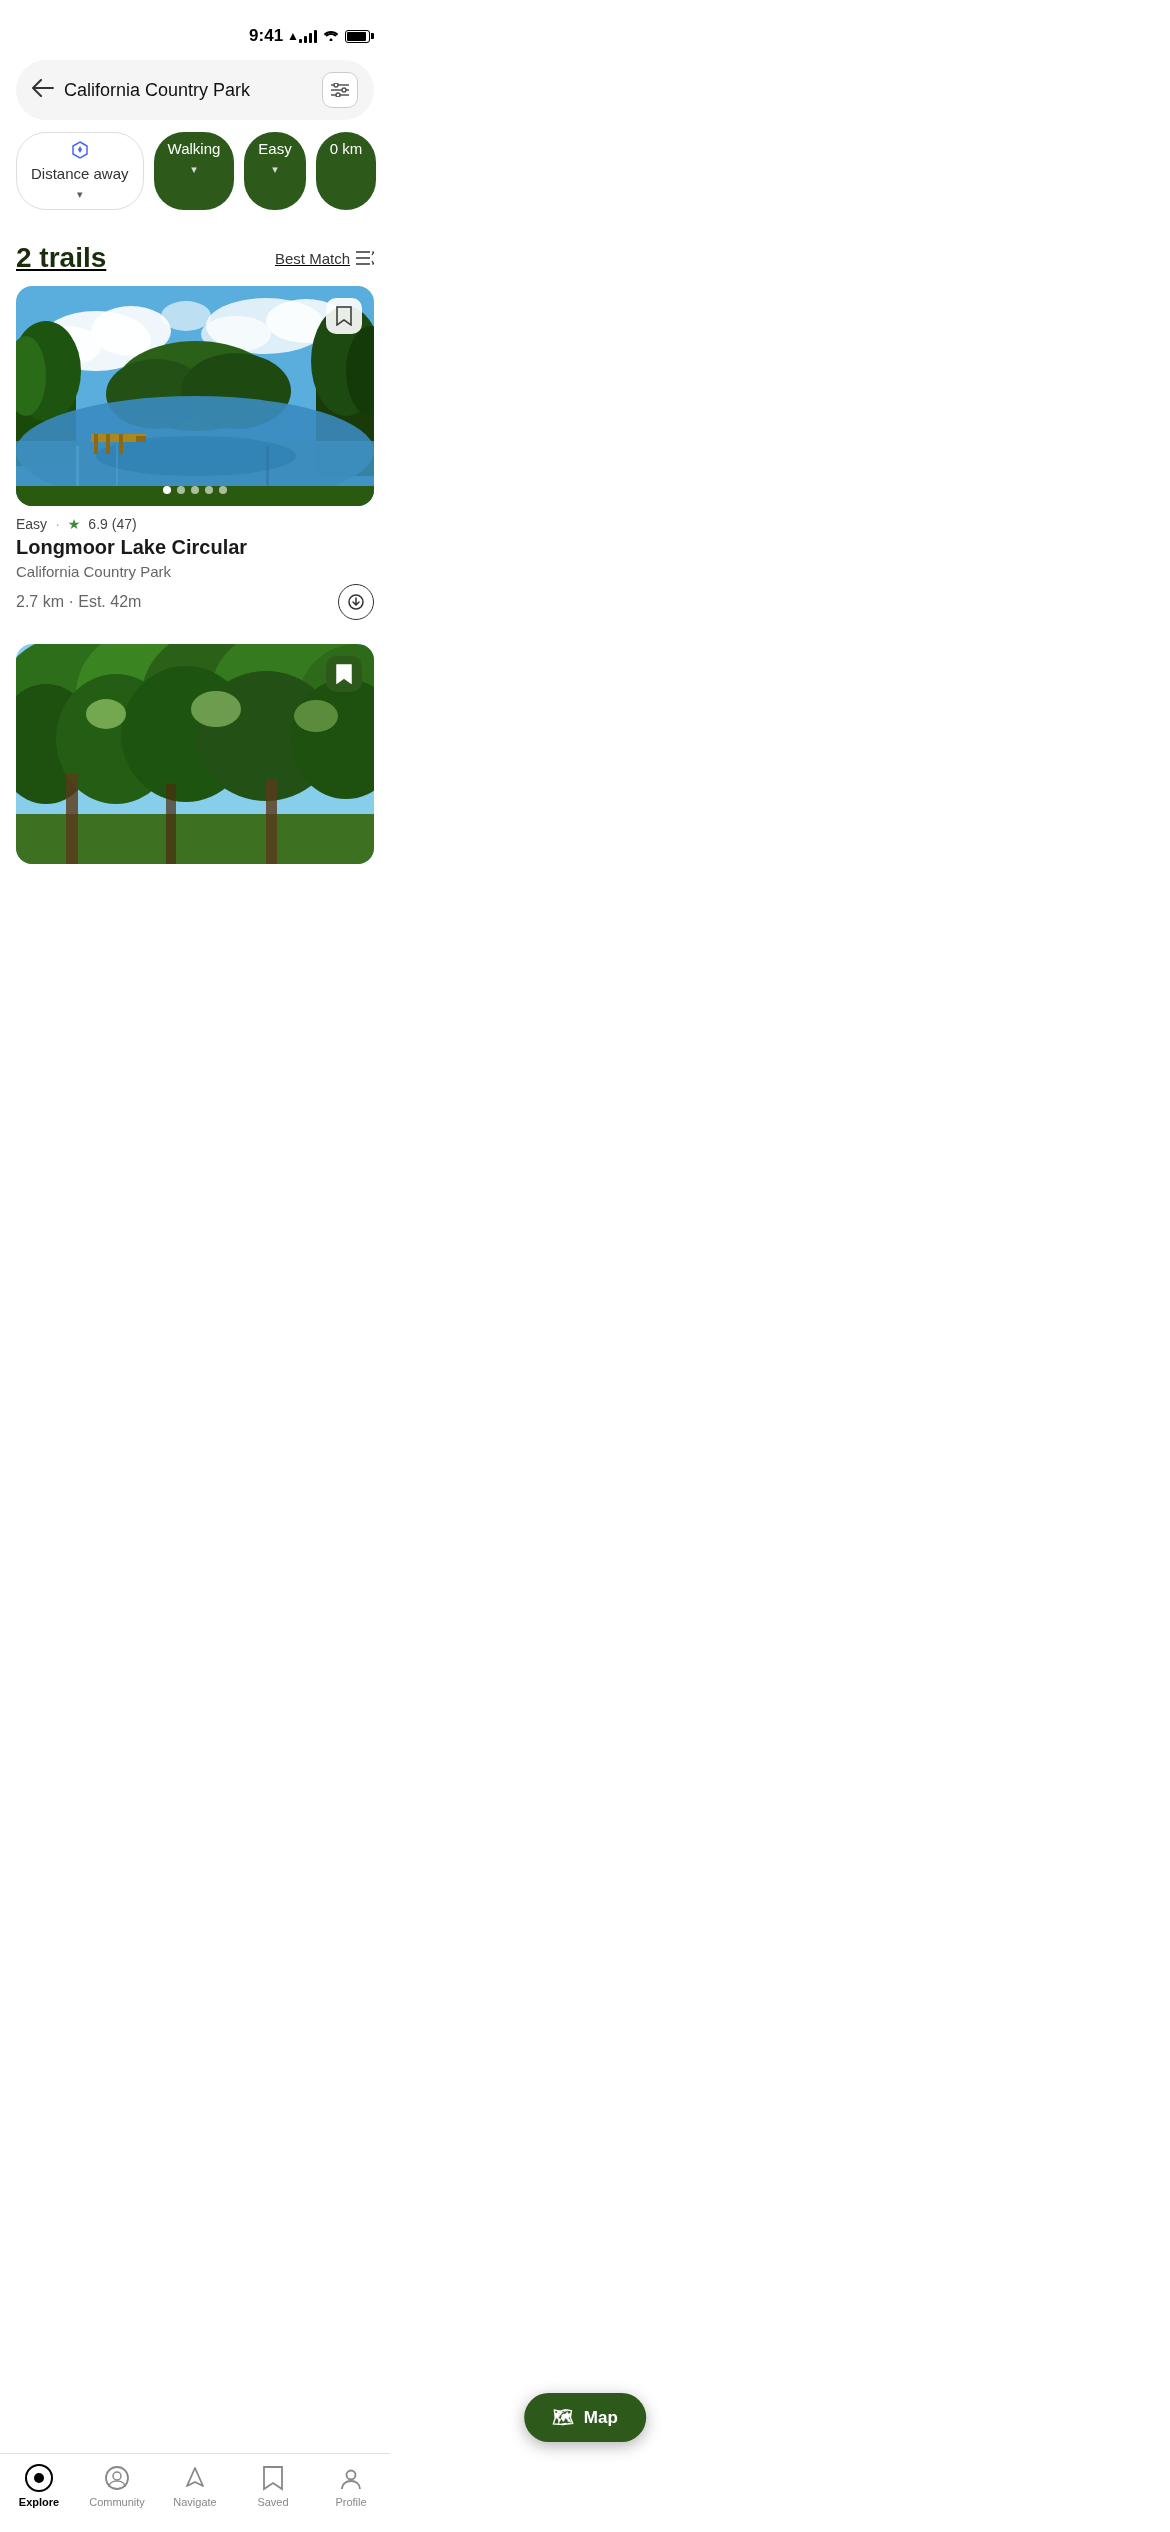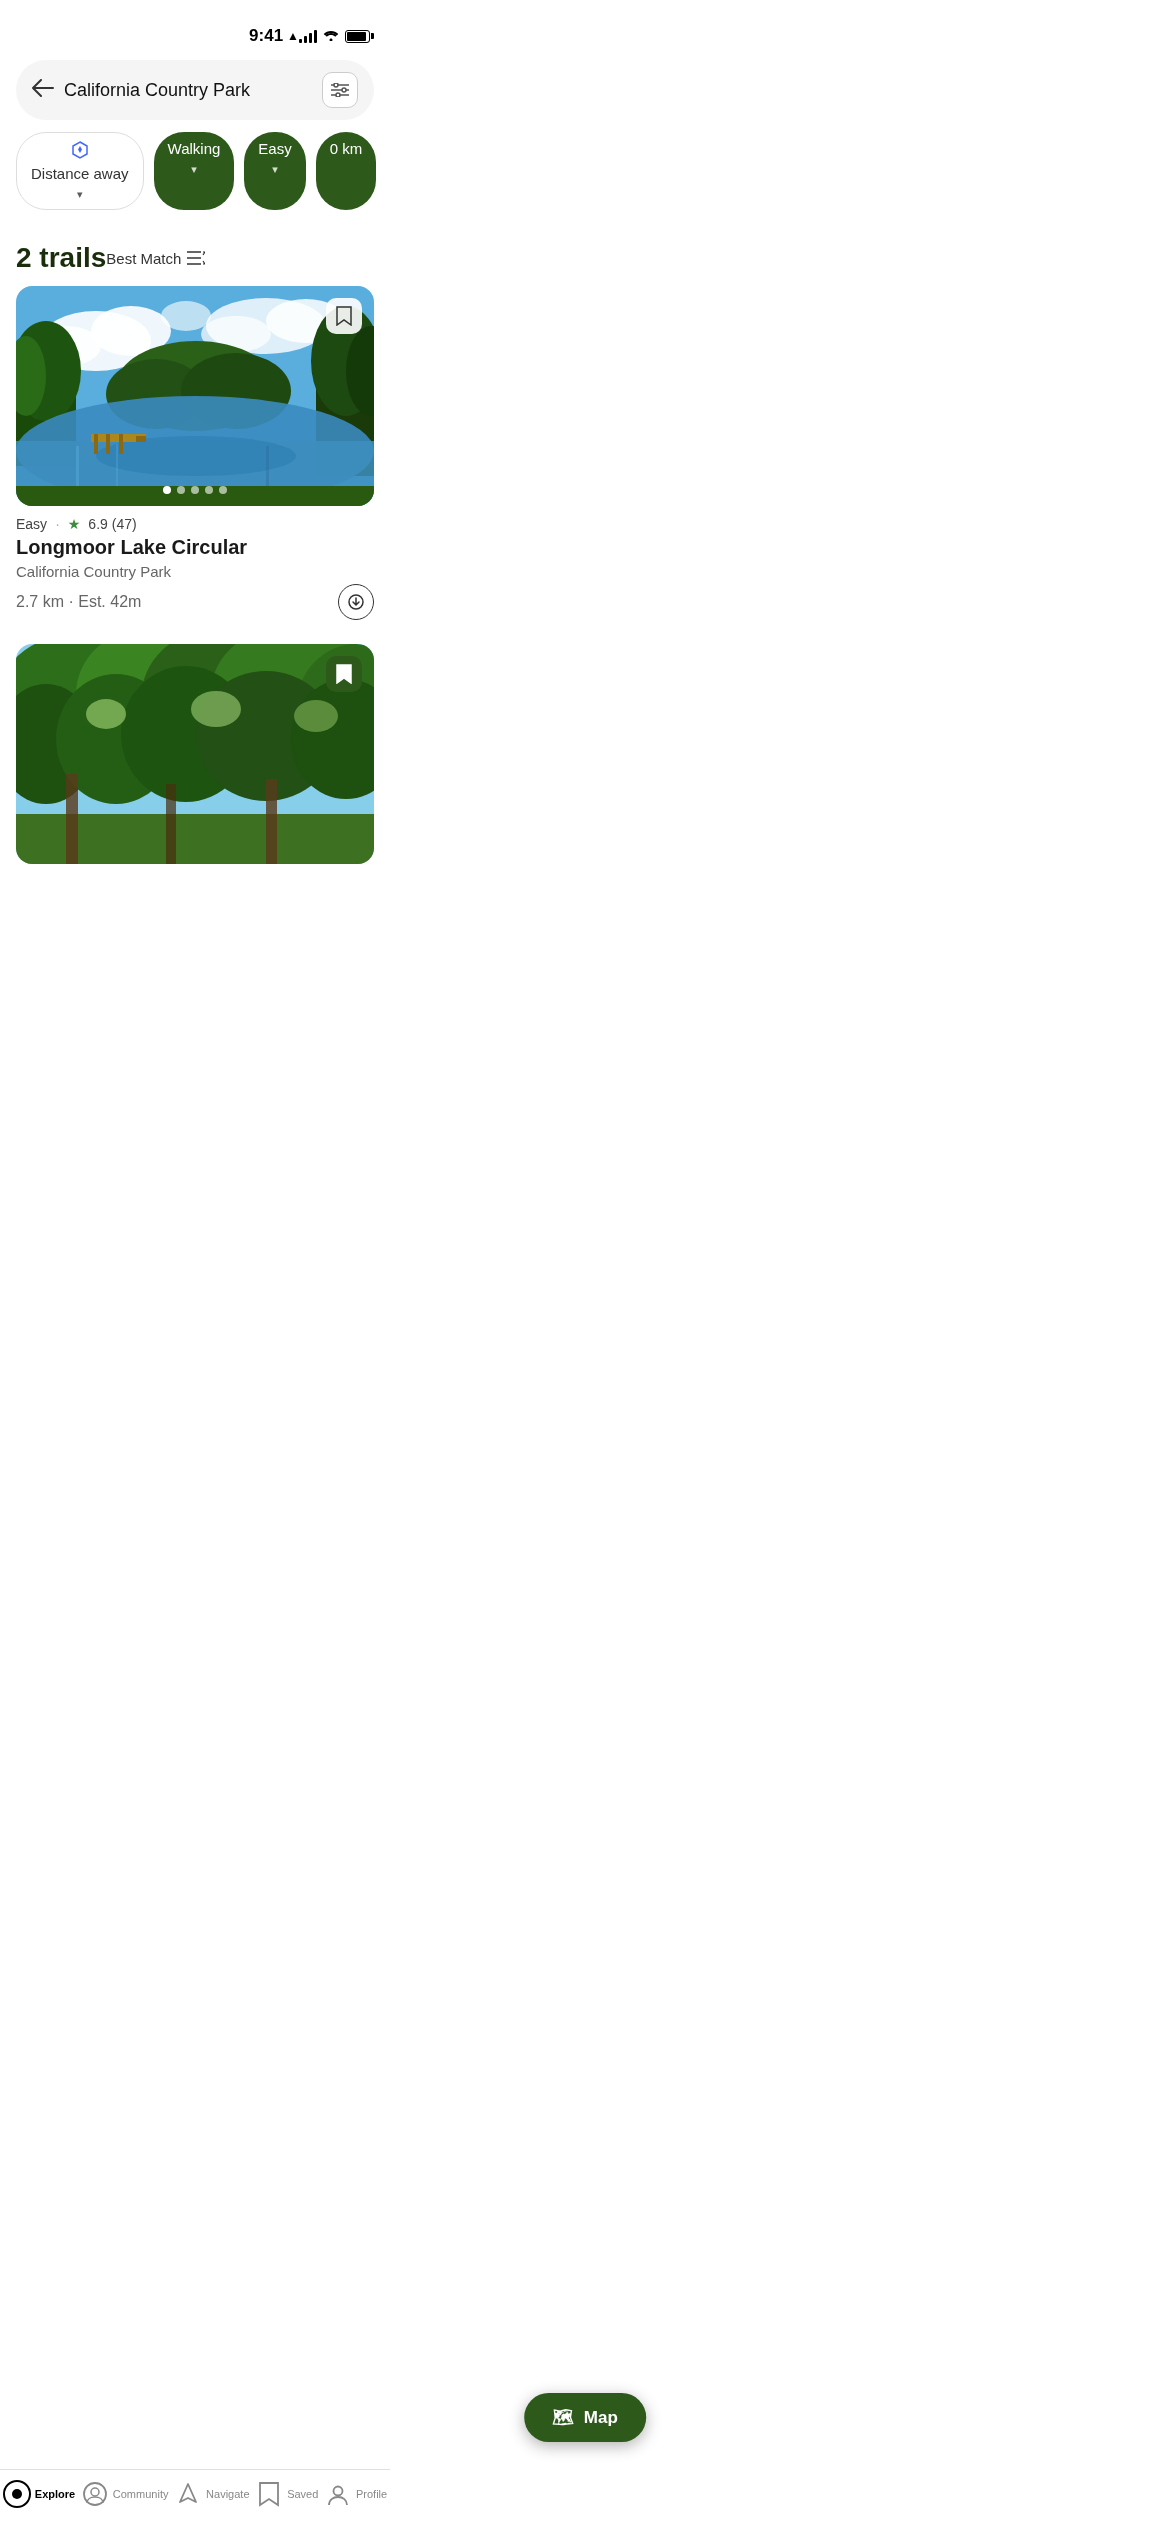--- a/index.html
+++ b/index.html
@@ -162,23 +162,24 @@
     }
 
     .filter-pill-chevron {
       font-size: 11px;
       opacity: 0.8;
     }
 
     
     .trails-header {
       display: flex;
-      justify-content: flex-start;
+      justify-content: space-between;
       align-items: center;
       padding: 16px 16px 12px 16px;
+      text-decoration: underline;
     }
 
     .trails-count {
       font-size: 28px;
       font-weight: 700;
       color: #1a2e0d;
     }
 
     .sort-btn {
       display: flex;
@@ -342,21 +343,21 @@
       background: white;
       border-top: 1px solid #e0e0e0;
       display: flex;
       justify-content: space-around;
       padding: 10px 0 24px 0;
       z-index: 200;
     }
 
     .nav-item {
       display: flex;
-      flex-direction: row;
+      flex-direction: column;
       align-items: center;
       gap: 4px;
       cursor: pointer;
       background: none;
       border: none;
       min-width: 60px;
     }
 
     .nav-icon {
       width: 28px;

